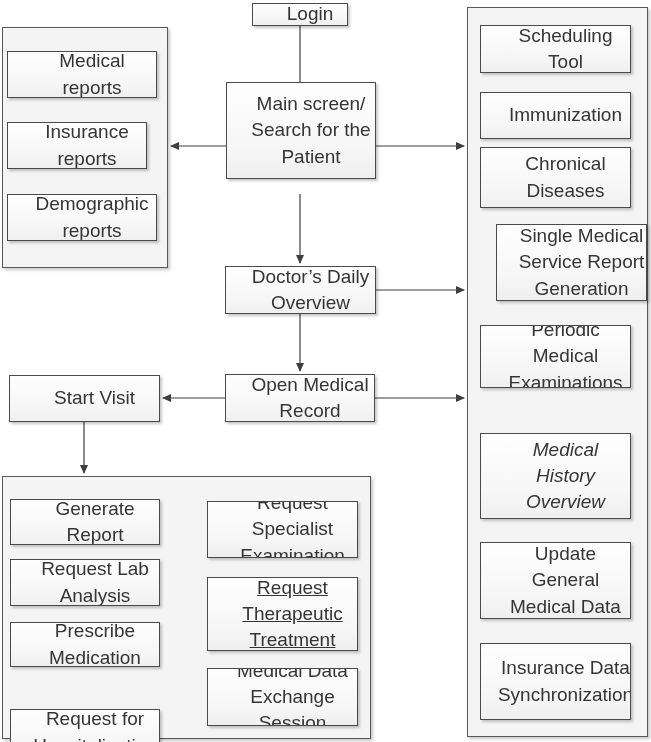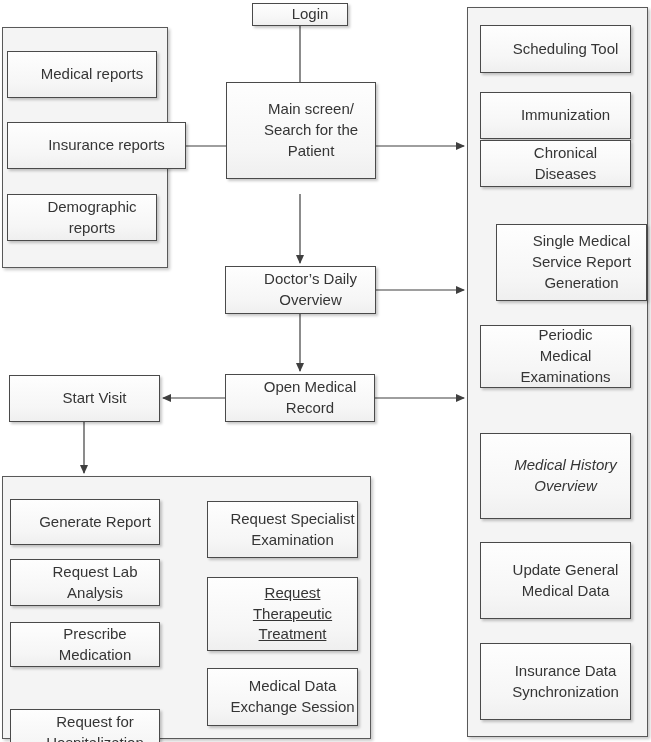--- a/index.html
+++ b/index.html
@@ -28,48 +28,48 @@
     position: absolute;
     display: flex;
     align-items: center;
     justify-content: center;
     text-align: center;
     background: linear-gradient(180deg, #fefefe 0%, #f6f6f6 70%, #efefef 100%);
     border: 1px solid #4a4a4a;
     box-shadow: 2px 2px 2.5px rgba(0,0,0,0.22);
     box-sizing: border-box;
     color: #353535;
-    font-size: 15px;
+    font-size: 19px;
     line-height: 1.38;
     white-space: pre-line;
     overflow: hidden;
     padding-left: 20px;
   }
   
   .n-login                { left:252px; top:3px;   width:96px;  height:23px; }
   .g-reports              { left:2px;   top:27px;  width:166px; height:241px; }
   .n-medical-reports      { left:7px;   top:51px;  width:150px; height:47px; }
-  .n-insurance-reports    { left:7px;   top:122px; width:179px; height:47px;text-align:center; }
+  .n-insurance-reports    { left:7px;   top:122px; width:140px; height:47px;text-align:center; }
   .n-demographic-reports  { left:7px;   top:194px; width:150px; height:47px; }
   .n-main-screen          { left:226px; top:82px;  width:150px; height:97px; }
   .n-ddo                  { left:225px; top:266px; width:151px; height:48px; }
   .n-omr                  { left:225px; top:374px; width:150px; height:48px; }
   .n-start-visit          { left:9px;   top:375px; width:151px; height:47px; }
   .g-visit                { left:2px;   top:476px; width:369px; height:263px; }
   .n-generate-report      { left:10px;  top:499px; width:150px; height:46px; }
   .n-request-lab          { left:10px;  top:559px; width:150px; height:47px; }
   .n-prescribe-med        { left:10px;  top:622px; width:150px; height:45px; }
   .n-request-hosp         { left:10px;  top:709px; width:150px; height:47px; }
   .n-request-specialist   { left:207px; top:501px; width:151px; height:57px; }
   .n-request-therapeutic  { left:207px; top:577px; width:151px; height:74px;text-decoration:underline; }
   .n-data-exchange        { left:207px; top:668px; width:151px; height:58px; }
   .g-right                { left:467px; top:7px;   width:181px; height:730px; }
   .n-scheduling           { left:480px; top:25px;  width:151px; height:48px; }
   .n-immunization         { left:480px; top:92px;  width:151px; height:47px; }
-  .n-chronical            { left:480px; top:140px; width:151px; height:47px; }
+  .n-chronical            { left:480px; top:147px; width:151px; height:61px; }
   .n-single-medical       { left:480px; top:224px; width:151px; height:77px;margin-left:16px; }
   .n-periodic             { left:480px; top:325px; width:151px; height:63px; }
   .n-medical-history      { left:480px; top:433px; width:151px; height:86px;font-style:italic; }
   .n-update-general       { left:480px; top:542px; width:151px; height:77px; }
   .n-insurance-sync       { left:480px; top:643px; width:151px; height:77px; }
   #edge-layer {
     position: absolute;
     left: 0; top: 0;
     width: 651px;
     height: 742px;

